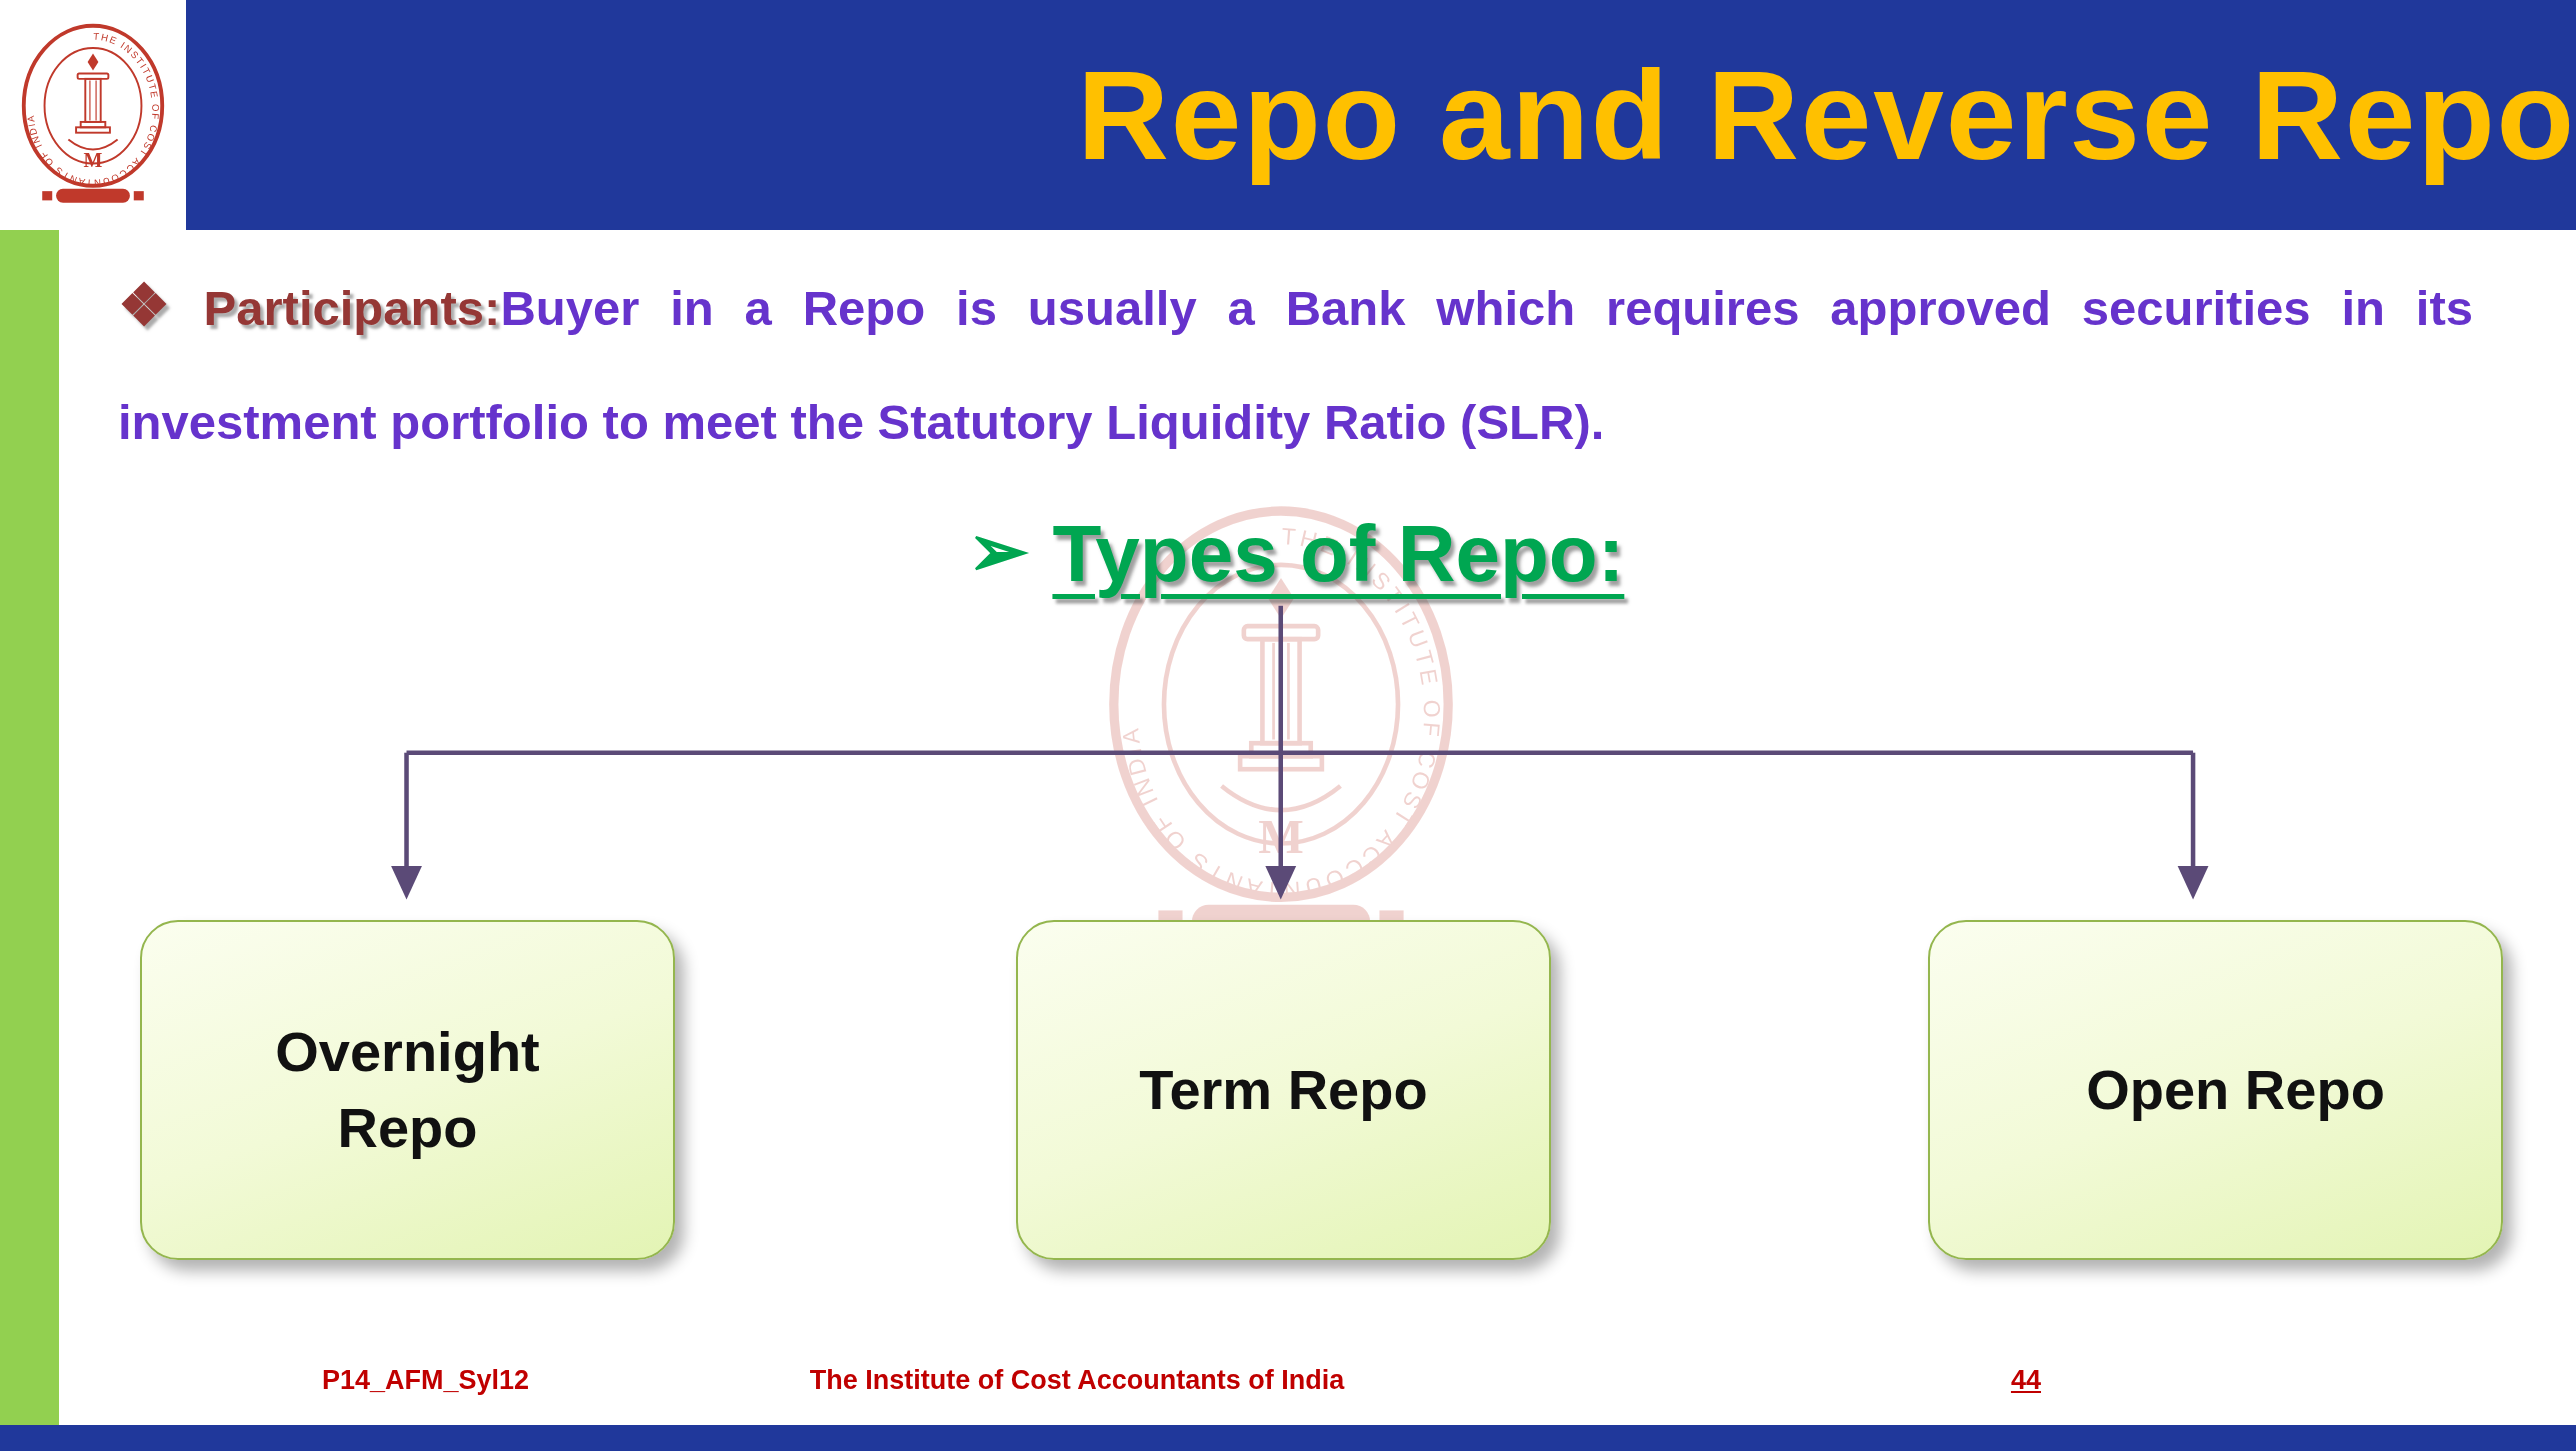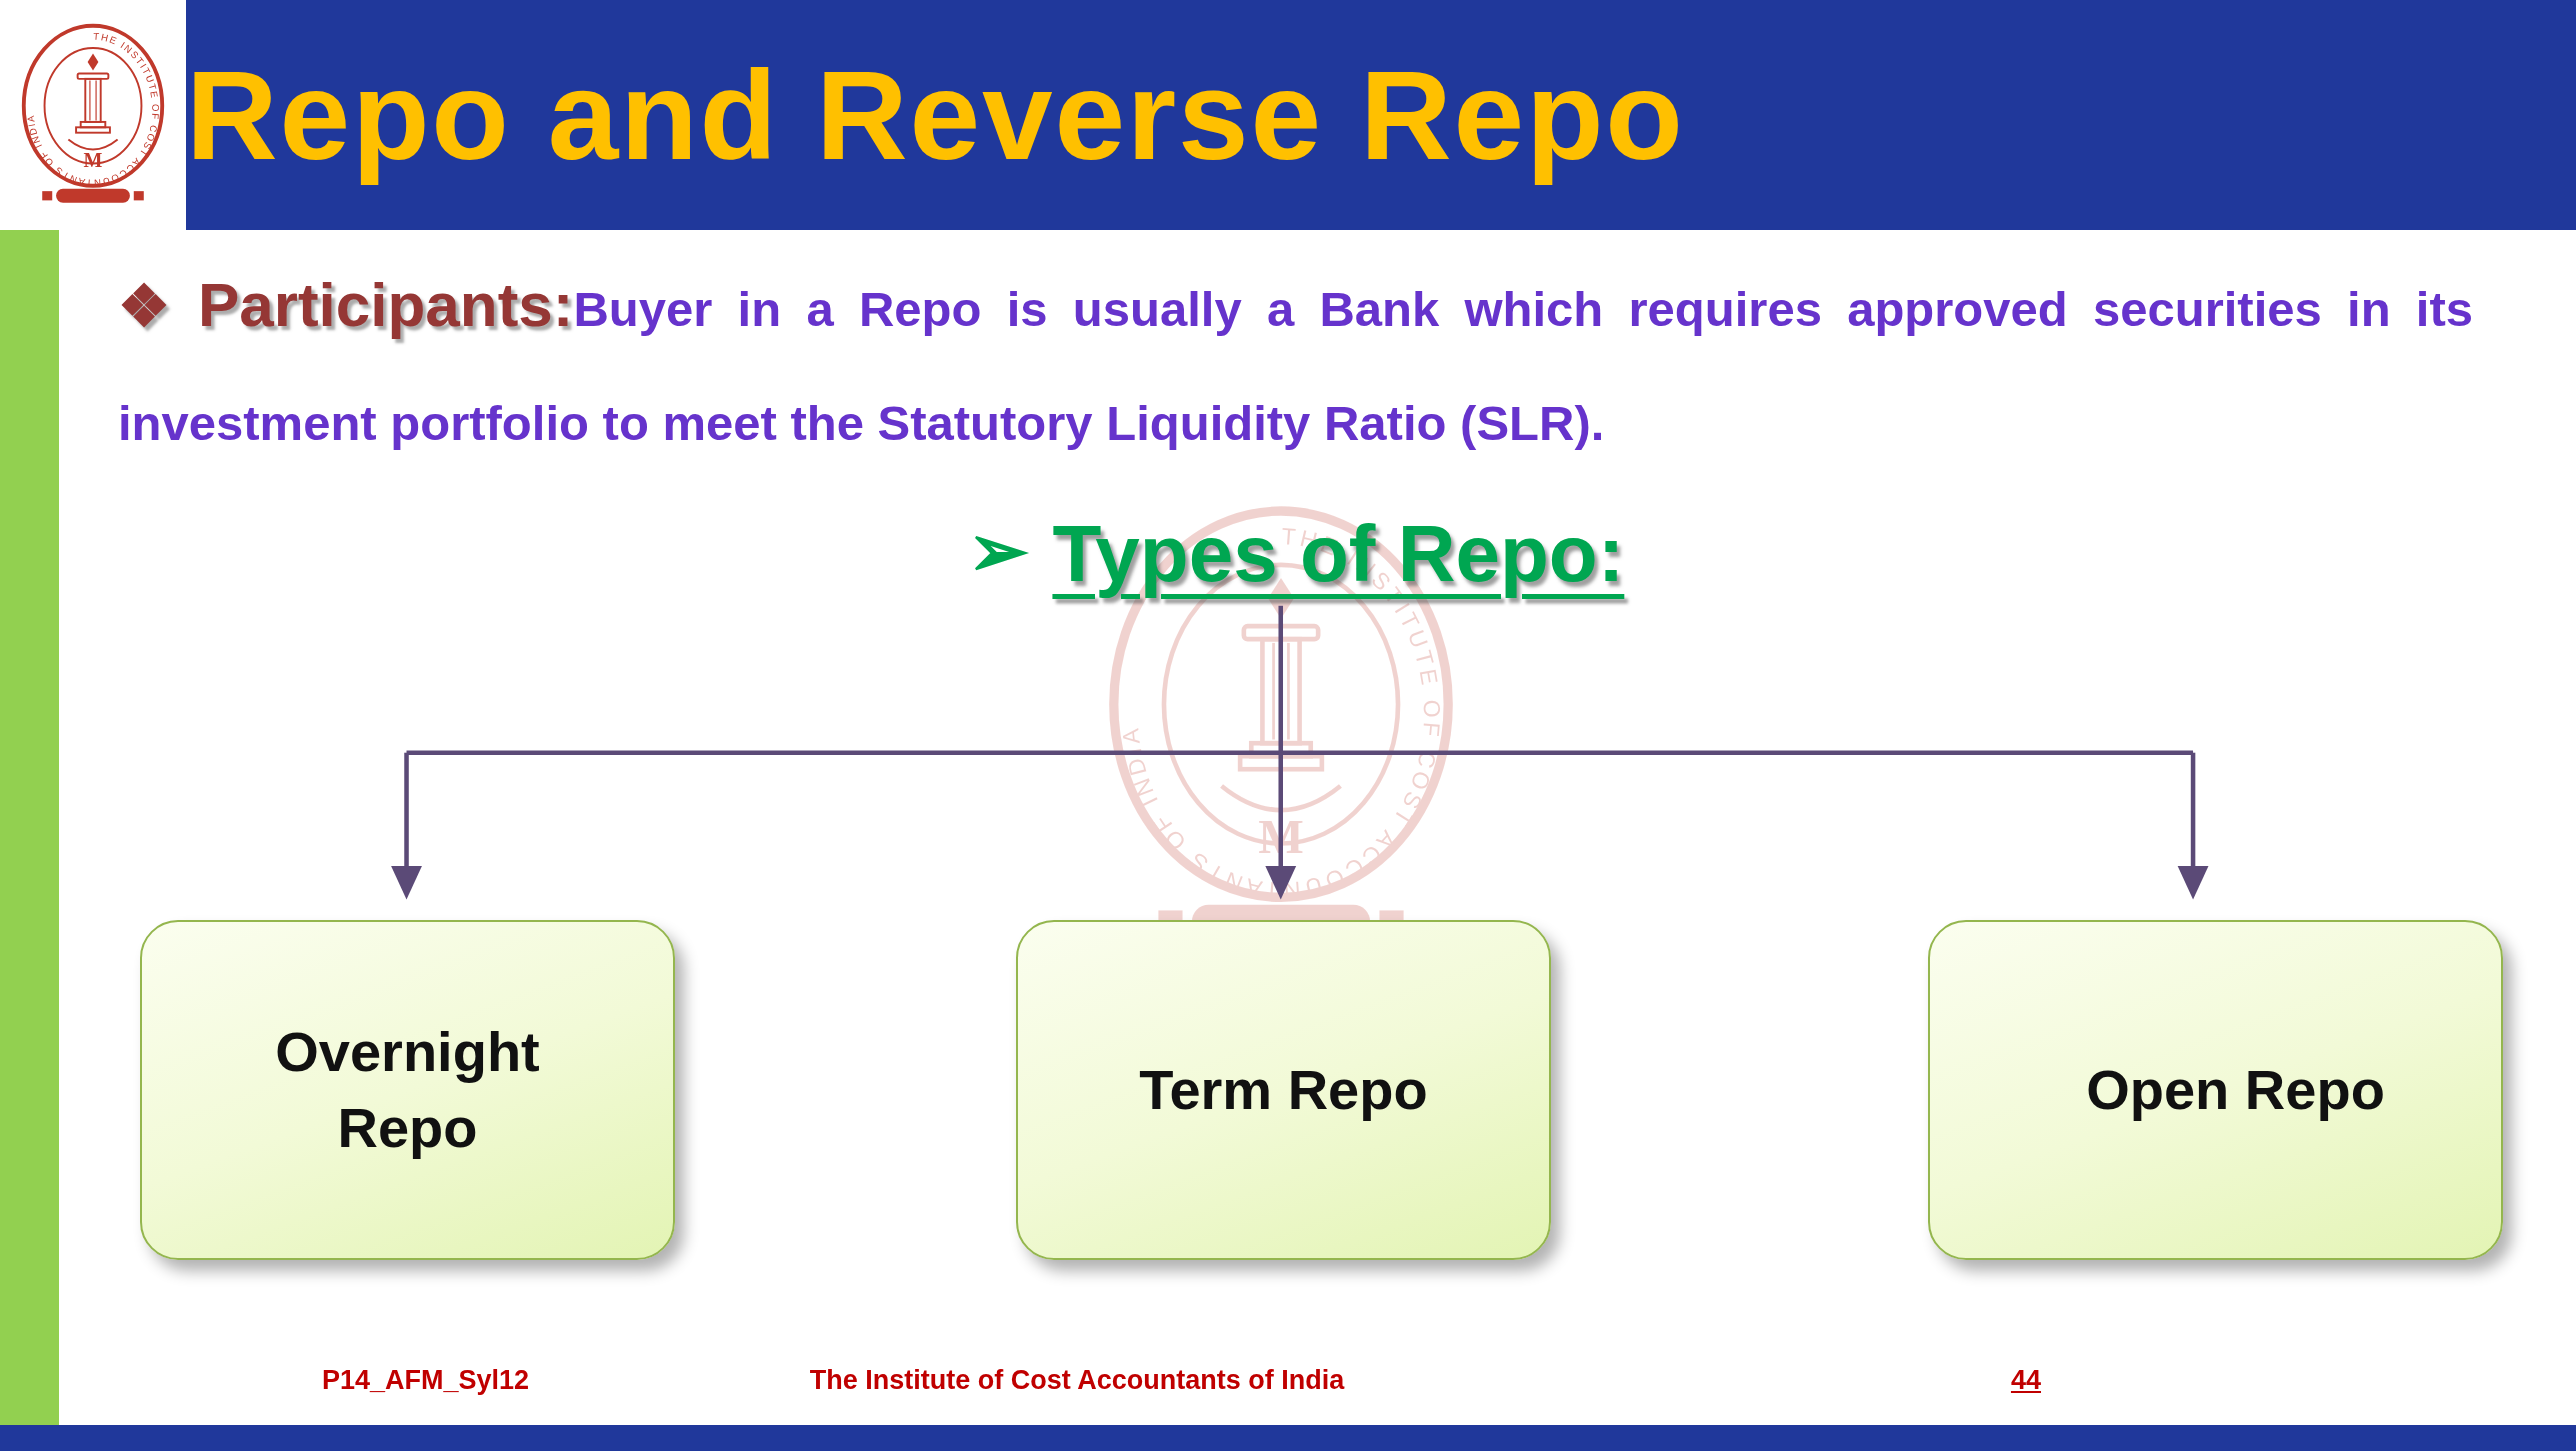--- a/index.html
+++ b/index.html
@@ -25,21 +25,21 @@
     left: 0; top: 0;
     width: 186px; height: 230px;
     background: #ffffff;
     display: flex; align-items: center; justify-content: center;
     z-index: 5;
   }
   .slide-title {
     position: absolute;
     left: 186px; right: 0; top: 0; height: 230px;
     line-height: 230px;
-    text-align: left;
+    text-align: right;
     font-size: 127px;
     font-weight: bold;
     color: #FFC000;
     letter-spacing: 1.8px;
     z-index: 2;
   }
 
   
   .green-stripe {
     position: absolute;
@@ -64,21 +64,21 @@
     z-index: 3;
   }
   .p-bullet {
     font-size: 58px;
     font-weight: bold;
     color: #953735;
     text-shadow: 3.6px 3.6px 2.7px rgba(90,90,90,0.5);
     margin-right: 16.3px;
   }
   .p-label {
-    font-size: 62px;
+    font-size: 49px;
     font-weight: bold;
     color: #953735;
     text-shadow: 3.6px 3.6px 2.7px rgba(90,90,90,0.5);
   }
   .p-text {
     font-size: 49px;
     font-weight: bold;
     color: #6633CC;
   }
 

